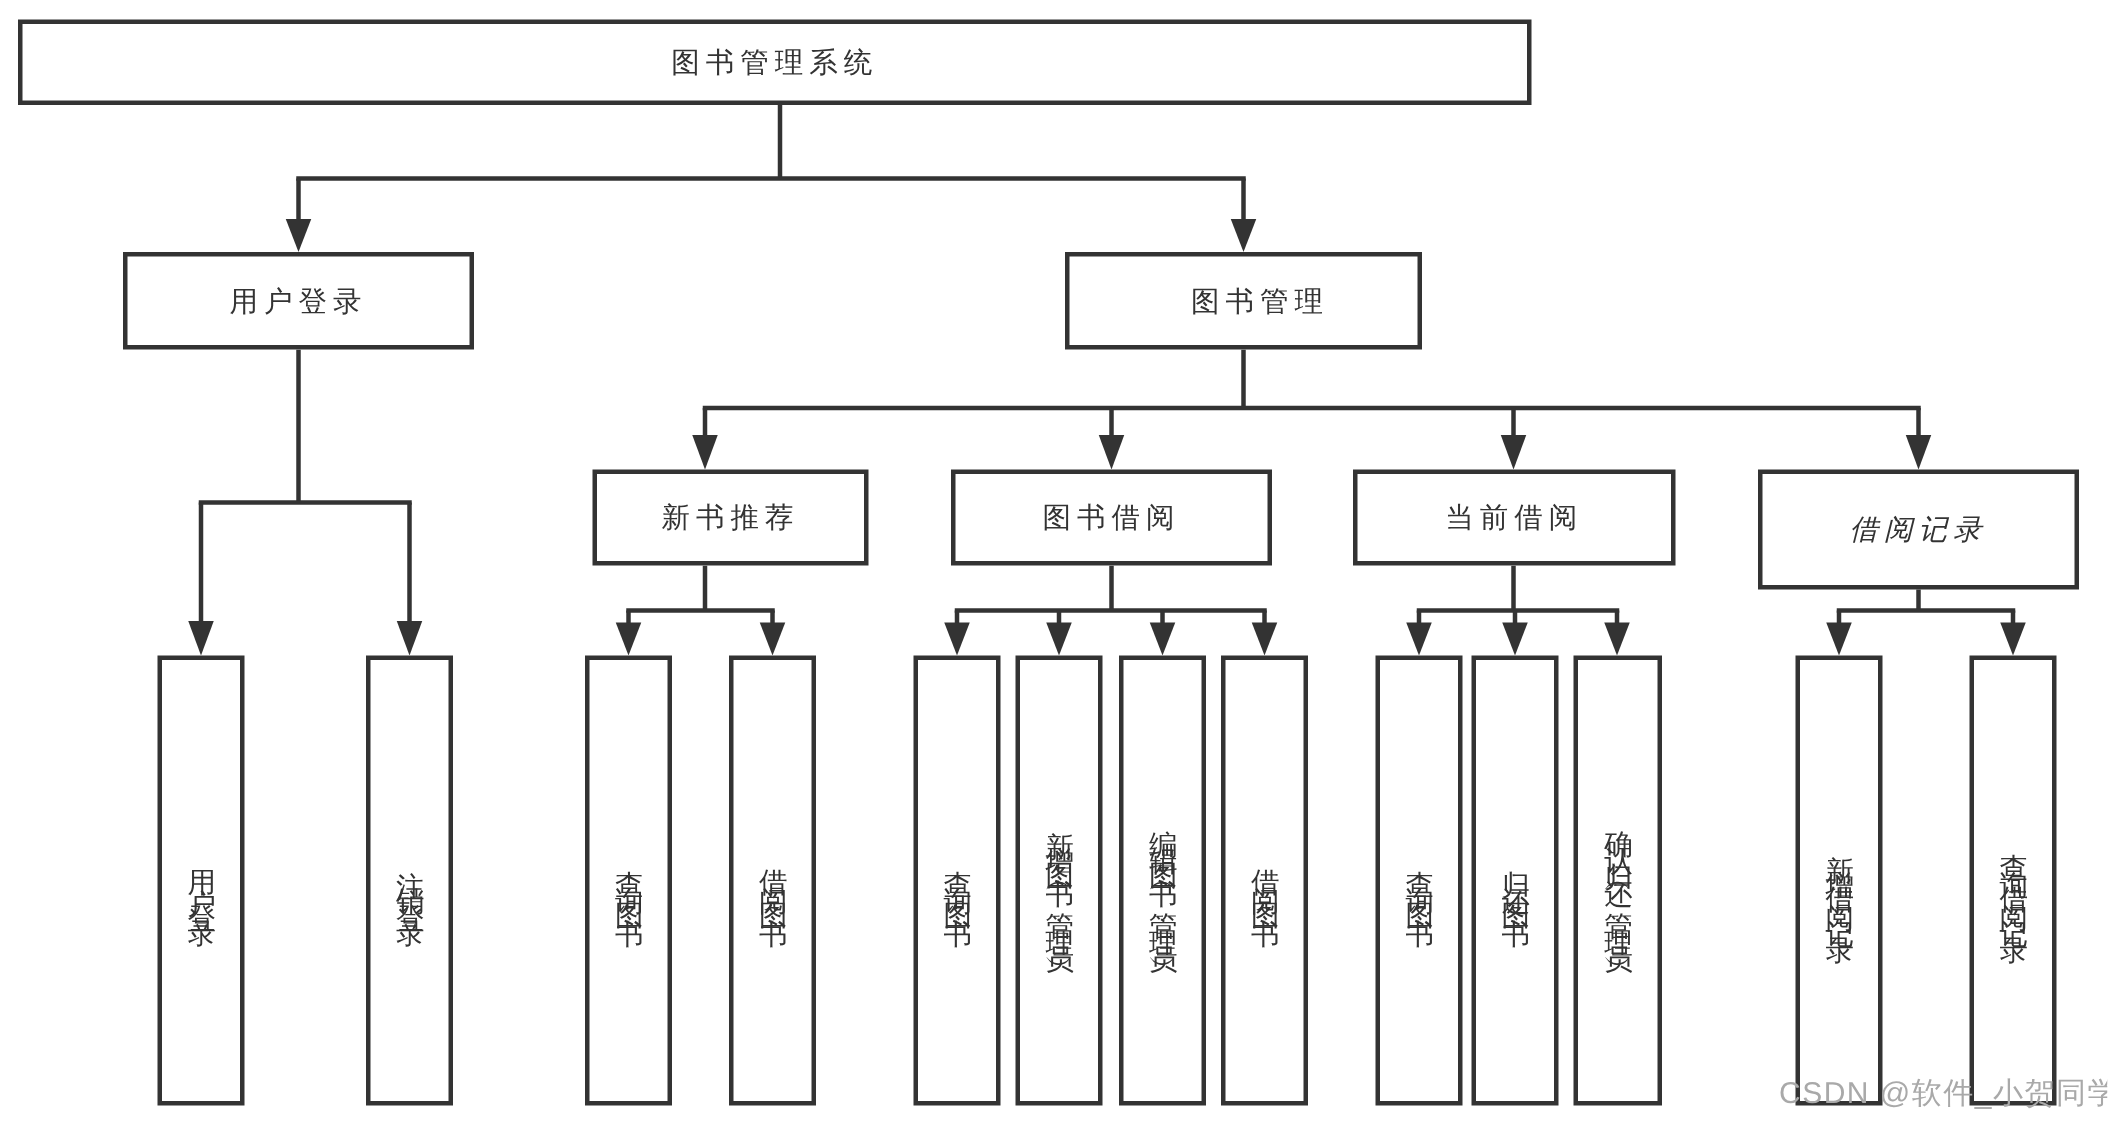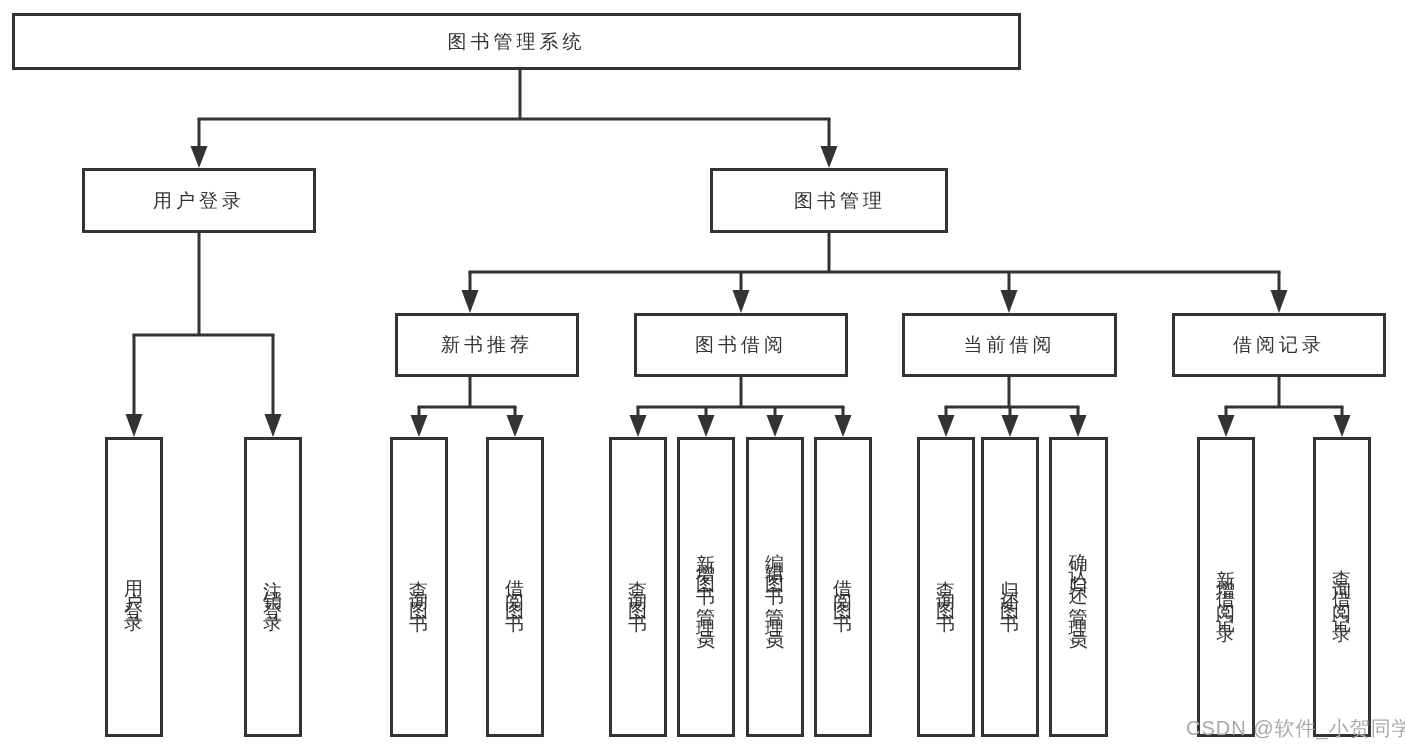--- a/index.html
+++ b/index.html
@@ -154,21 +154,21 @@
 
   <div class="node hlabel" style="left:362px; top:313px; width:184px; height:64px;margin-left:33px;">
     <span>新书推荐</span>
   </div>
   <div class="node hlabel" style="left:634px; top:313px; width:214px; height:64px;">
     <span>图书借阅</span>
   </div>
   <div class="node hlabel" style="left:902px; top:313px; width:215px; height:64px;">
     <span>当前借阅</span>
   </div>
-  <div class="node hlabel" style="left:1172px; top:313px; width:214px; height:64px;">
+  <div class="node hlabel" style="left:1172px; top:313px; width:214px; height:80px;font-style:italic;">
     <span>借阅记录</span>
   </div>
 
   <div class="node vlabel" style="left:105px; top:437px; width:58px; height:300px;">
     <span>用户登录</span>
   </div>
   <div class="node vlabel" style="left:244px; top:437px; width:58px; height:300px;">
     <span>注销登录</span>
   </div>
 

